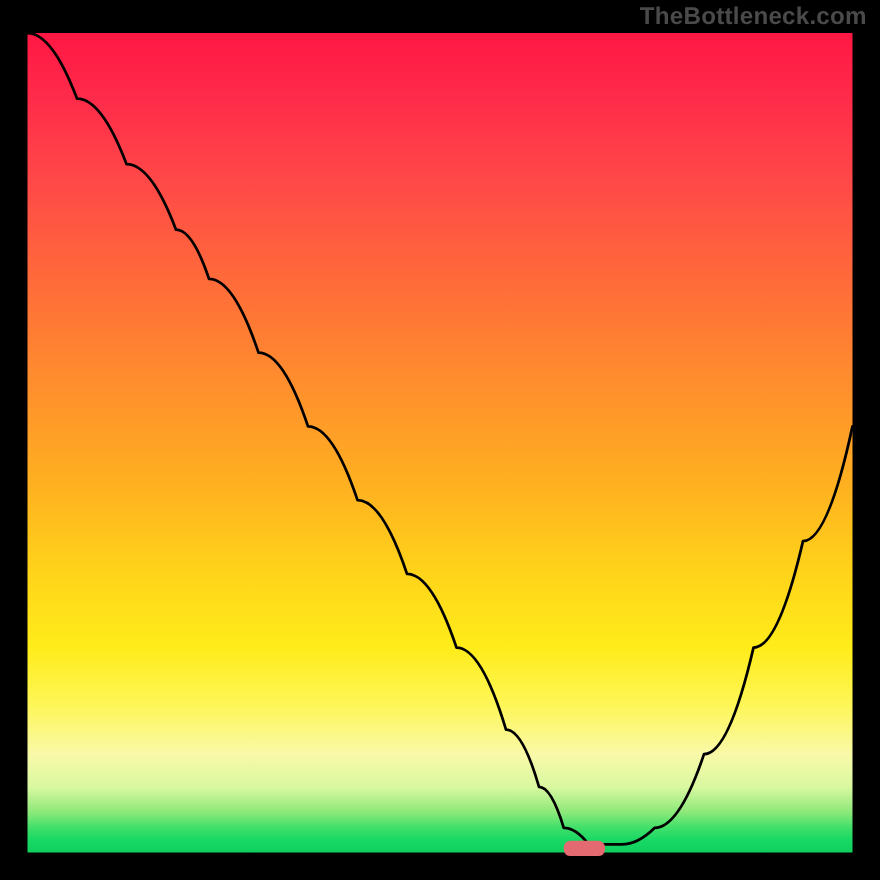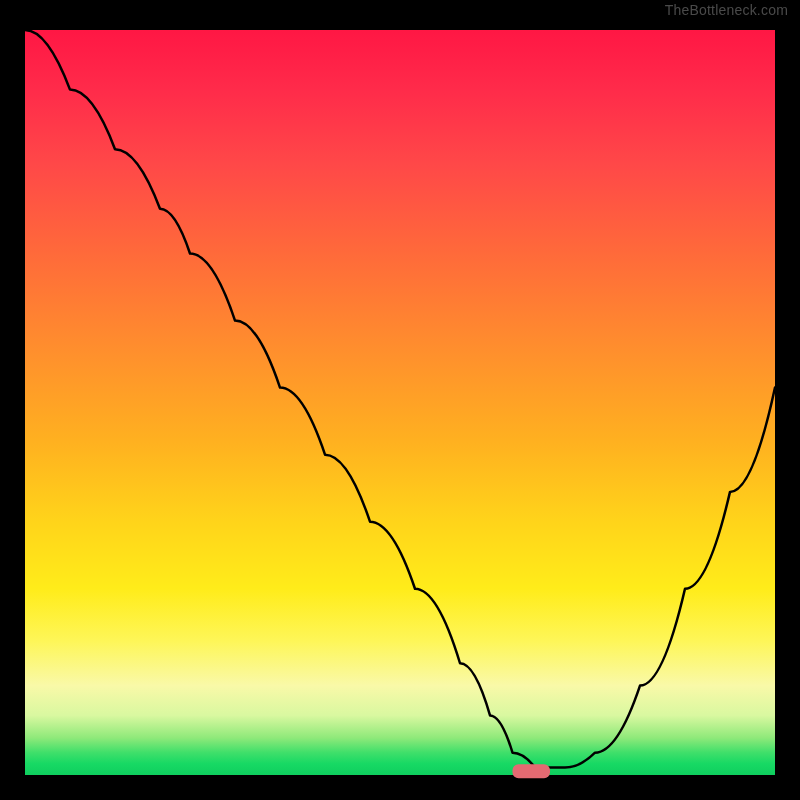--- a/index.html
+++ b/index.html
@@ -15,22 +15,22 @@
     position: relative;
     width: 800px;
     height: 800px;
     background: #000;
   }
   .watermark {
     position: absolute;
     top: 2px;
     right: 12px;
     color: #4a4a4a;
-    font-size: 14px;
-    font-weight: 400;
+    font-size: 22px;
+    font-weight: 700;
     letter-spacing: 0.2px;
     user-select: none;
   }
   
   .plot {
     position: absolute;
     left: 25px;
     top: 30px;
     width: 750px;
     height: 745px;

